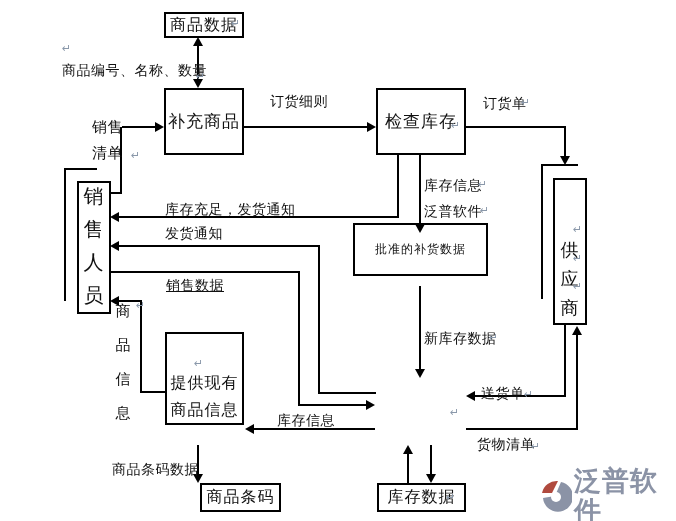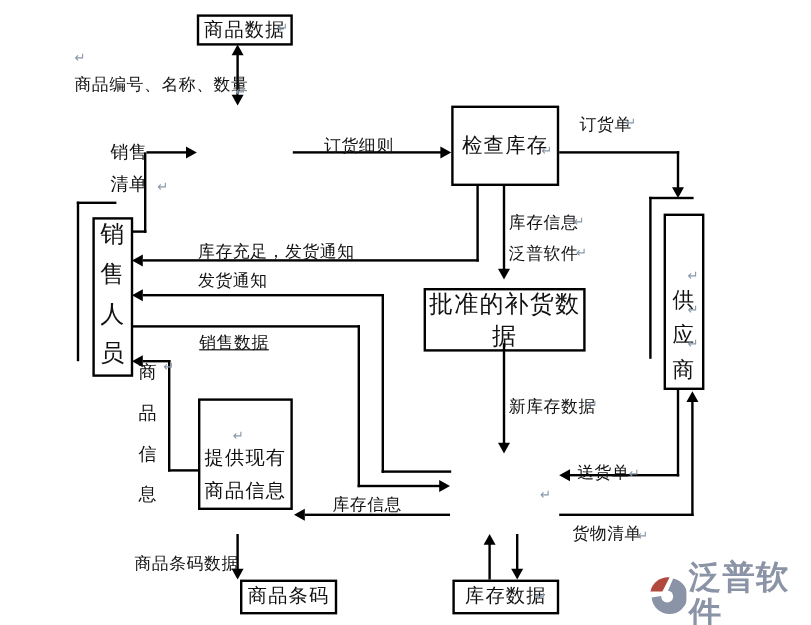--- a/index.html
+++ b/index.html
@@ -26,33 +26,36 @@
   #wm-brand{font-size:27px;font-weight:bold;color:#8b93a6;letter-spacing:1px;line-height:30px;}
 </style>
 </head>
 <body>
 
 <div id="canvas">
 
   <div class="bx small" style="left:164px;top:12px;width:80px;height:26px;">
       <span>商品数据</span>
     </div>
+  <div class="bx" style="left:164px;top:88px;width:80px;height:67px;">
+      <span>补充商品</span>
+    </div>
   <div class="bx" style="left:376px;top:88px;width:90px;height:67px;">
       <span>检查库存</span>
     </div>
 
   <div class="bx vbox" style="left:77px;top:181px;width:34px;height:133px;padding-top:10px;">
     <span class="vtext" style="font-size:20px;line-height:33px;">销售人员</span>
   </div>
 
   <div class="bx vbox" style="left:553px;top:178px;width:34px;height:147px;padding-top:38px;">
     <span class="vtext" style="font-size:18px;line-height:29px;">供应商</span>
   </div>
 
-  <div class="bx" style="left:353px;top:240px;width:135px;height:53px;font-size:20px;">
+  <div class="bx" style="left:353px;top:223px;width:135px;height:53px;font-size:12px;">
       <span>批准的补货数据</span>
     </div>
 
   <div class="bx vbox two-line" style="left:165px;top:332px;width:79px;height:93px;padding-top:26px;font-size:16px;">
     <span>提供现有</span>
     <span>商品信息</span>
   </div>
 
   <div class="bx small" style="left:163px;top:483px;width:81px;height:29px;margin-left:37px;">
       <span>商品条码</span>
@@ -122,21 +125,21 @@
   <div class="ar up" style="left:403px;top:445px;"></div>
   <div class="ln" style="left:430px;top:445px;width:2px;height:30px;"></div>
   <div class="ar down" style="left:426px;top:474px;"></div>
 
   <div class="ln" style="left:197px;top:445px;width:2px;height:31px;"></div>
   <div class="ar down" style="left:193px;top:474px;"></div>
 
   <div class="lbl" style="left:62px;top:62px;">商品编号、名称、数量</div>
   <div class="lbl" style="left:92px;top:118px;font-size:15px;">销售</div>
   <div class="lbl" style="left:92px;top:144px;font-size:15px;">清单</div>
-  <div class="lbl" style="left:270px;top:93px;margin-top:20px;">订货细则</div>
+  <div class="lbl" style="left:270px;top:93px;">订货细则</div>
   <div class="lbl" style="left:483px;top:95px;">订货单</div>
   <div class="lbl" style="left:424px;top:177px;">库存信息</div>
   <div class="lbl" style="left:424px;top:203px;">泛普软件</div>
   <div class="lbl" style="left:165px;top:201px;">库存充足，发货通知</div>
   <div class="lbl" style="left:165px;top:225px;">发货通知</div>
   <div class="lbl" style="left:166px;top:277px;text-decoration:underline;">销售数据</div>
   <div class="vlbl" style="left:114px;top:294px;">商品信息</div>
   <div class="lbl" style="left:424px;top:330px;">新库存数据</div>
   <div class="lbl" style="left:277px;top:412px;">库存信息</div>
   <div class="lbl" style="left:481px;top:385px;">送货单</div>

